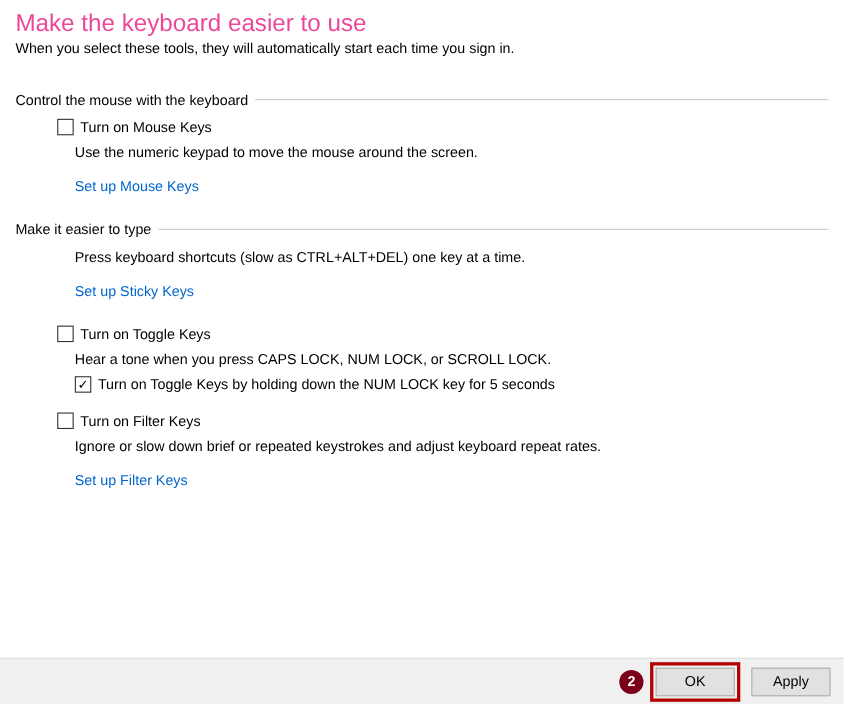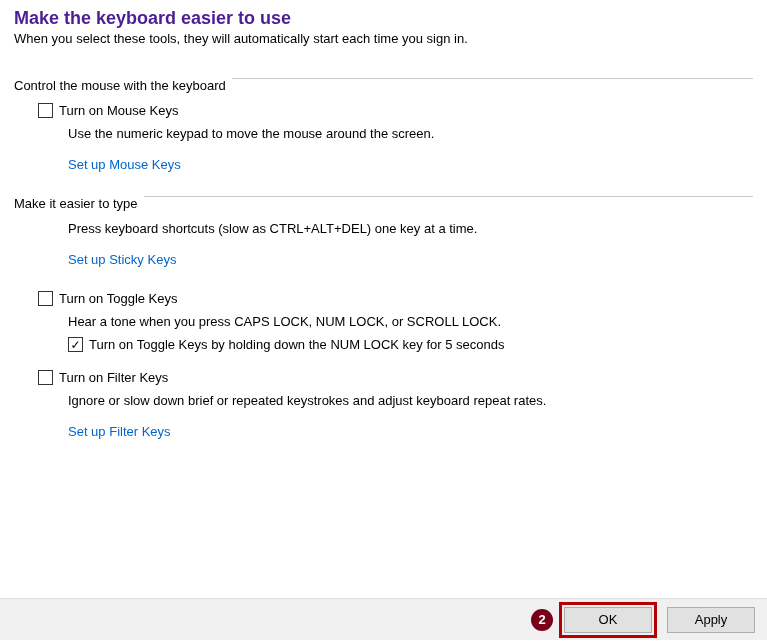--- a/index.html
+++ b/index.html
@@ -8,38 +8,39 @@
   font-size: 13px;
   color: #000;
   background: #fff;
   width: 767px;
   height: 641px;
   position: relative;
   overflow: hidden;
 }
 .content { padding: 8px 14px 0 14px; }
 .title {
-  color: #4c1d95;
-  font-size: 18px;
-  font-weight: 700;
+  color: #ec4899;
+  font-size: 22px;
+  font-weight: 400;
   margin-bottom: 2px;
 }
 .subtitle { font-size: 13px; margin-bottom: 32px; }
 .group-header {
   display: flex;
+  align-items: center;
   margin-bottom: 10px;
   font-size: 13px;
 }
 .group-header .gh-line {
   flex: 1;
   border-top: 1px solid #ccc;
   margin-left: 6px;
   height: 0;
 }
-.row { display: flex; align-items: center; margin-left: 24px; margin-bottom: 6px; }
+.row { display: flex; align-items: center; margin-left: 38px; margin-bottom: 6px; }
 .cb {
   width: 15px; height: 15px;
   border: 1px solid #333;
   margin-right: 6px;
   display: inline-flex;
   align-items: center;
   justify-content: center;
   flex-shrink: 0;
 }
 .cb.checked::after {
@@ -84,21 +85,21 @@
   background: #f0f0f0;
   border-top: 1px solid #ddd;
   height: 42px;
   display: flex;
   align-items: center;
   justify-content: flex-end;
   padding-right: 12px;
   gap: 10px;
 }
 .btn {
-  width: 88px;
+  width: 72px;
   height: 26px;
   background: #e1e1e1;
   border: 1px solid #adadad;
   font-size: 13px;
   display: flex;
   align-items: center;
   justify-content: center;
   cursor: pointer;
 }
 .ok-wrap {

